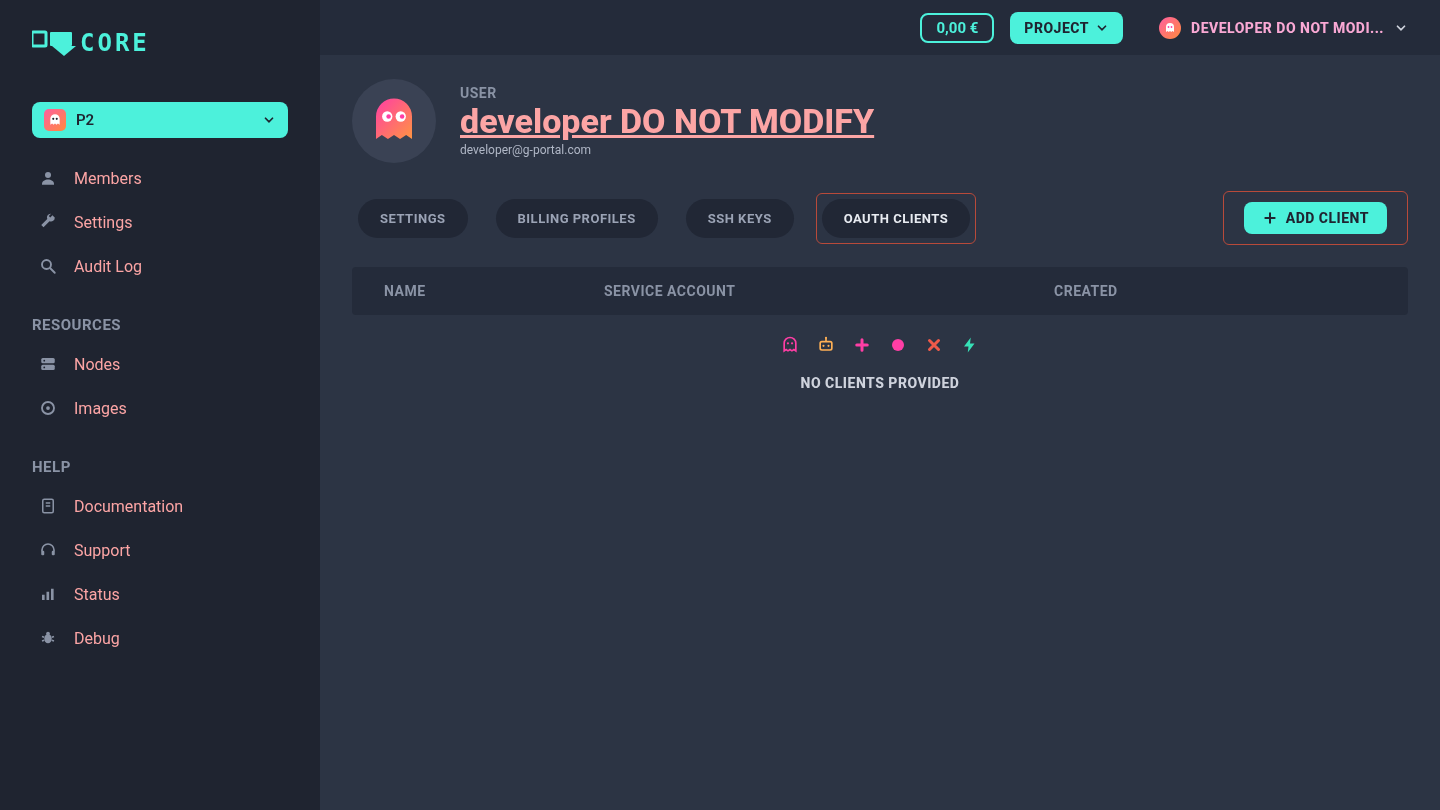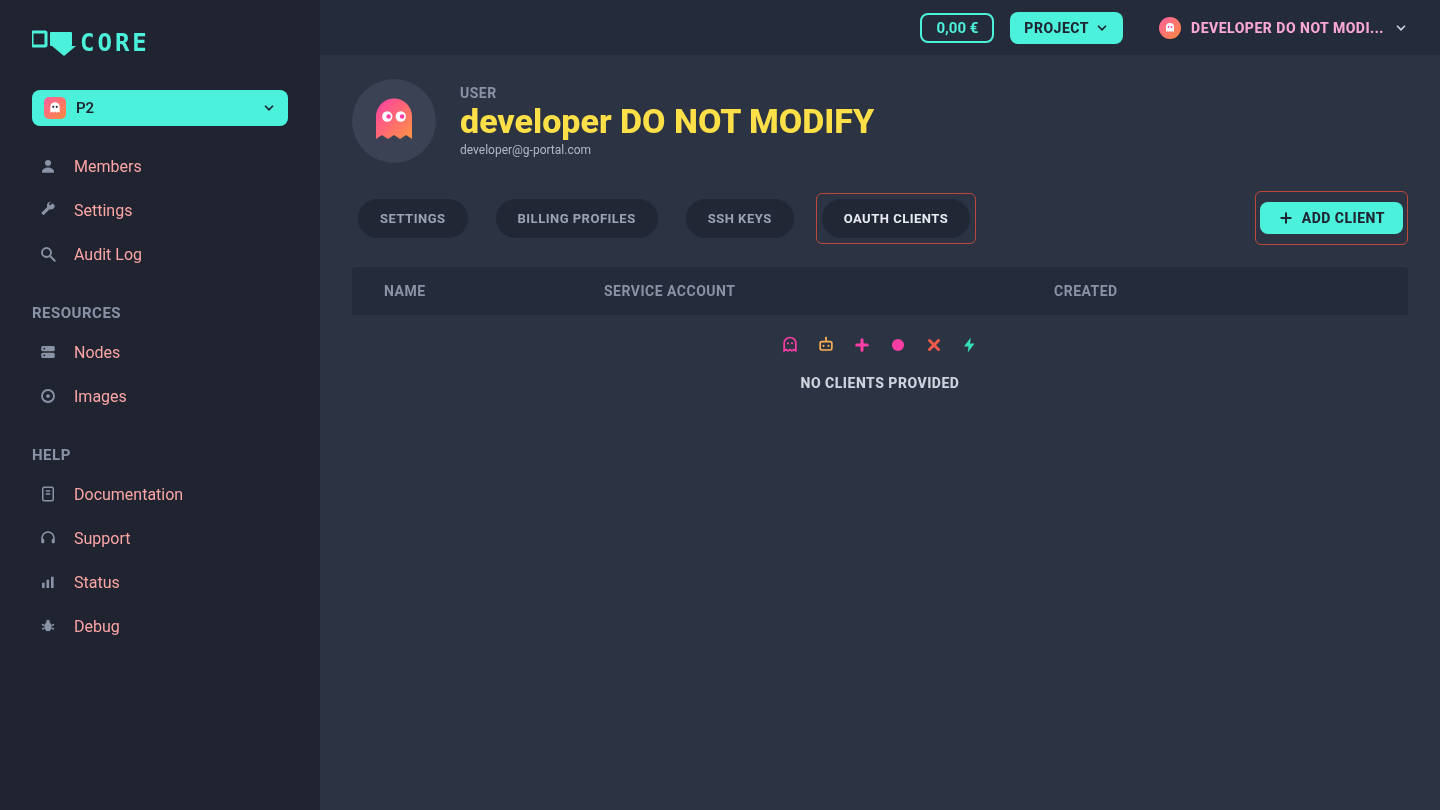--- a/index.html
+++ b/index.html
@@ -14,21 +14,21 @@
     }
     
     .sidebar {
       width: 320px;
       background: #1f2430;
       padding: 28px 32px;
       display: flex;
       flex-direction: column;
     }
     .logo {
-      margin-bottom: 32px;
+      margin-bottom: 44px;
       display: flex;
       align-items: center;
       gap: 4px;
     }
     .project-select {
       background: #4cf1db;
       color: #1f2430;
       border-radius: 8px;
       padding: 7px 12px;
       display: flex;
@@ -153,22 +153,23 @@
     }
     .user-meta-label {
       color: #8a93a5;
       font-weight: 700;
       font-size: 14px;
       letter-spacing: 0.5px;
     }
     .user-title {
       font-size: 34px;
       font-weight: 800;
-      color: #fde047;
+      color: #fca5a5;
       line-height: 1.2;
+      text-decoration: underline;
     }
     .user-email {
       color: #b0b7c6;
       font-size: 12px;
       margin-top: 2px;
     }
     
     .tabs-row {
       display: flex;
       align-items: center;
@@ -196,21 +197,21 @@
       border: 1px solid transparent;
       border-radius: 6px;
       padding: 5px;
     }
     .tab-wrap.highlight {
       border-color: #b84a3a;
     }
     .addclient-wrap {
       border: 1px solid #b84a3a;
       border-radius: 6px;
-      padding: 10px 4px;
+      padding: 10px 20px;
     }
     .add-client-btn {
       background: #4cf1db;
       color: #1f2430;
       border-radius: 8px;
       padding: 8px 18px;
       font-weight: 800;
       font-size: 14px;
       letter-spacing: 0.5px;
       display: flex;

